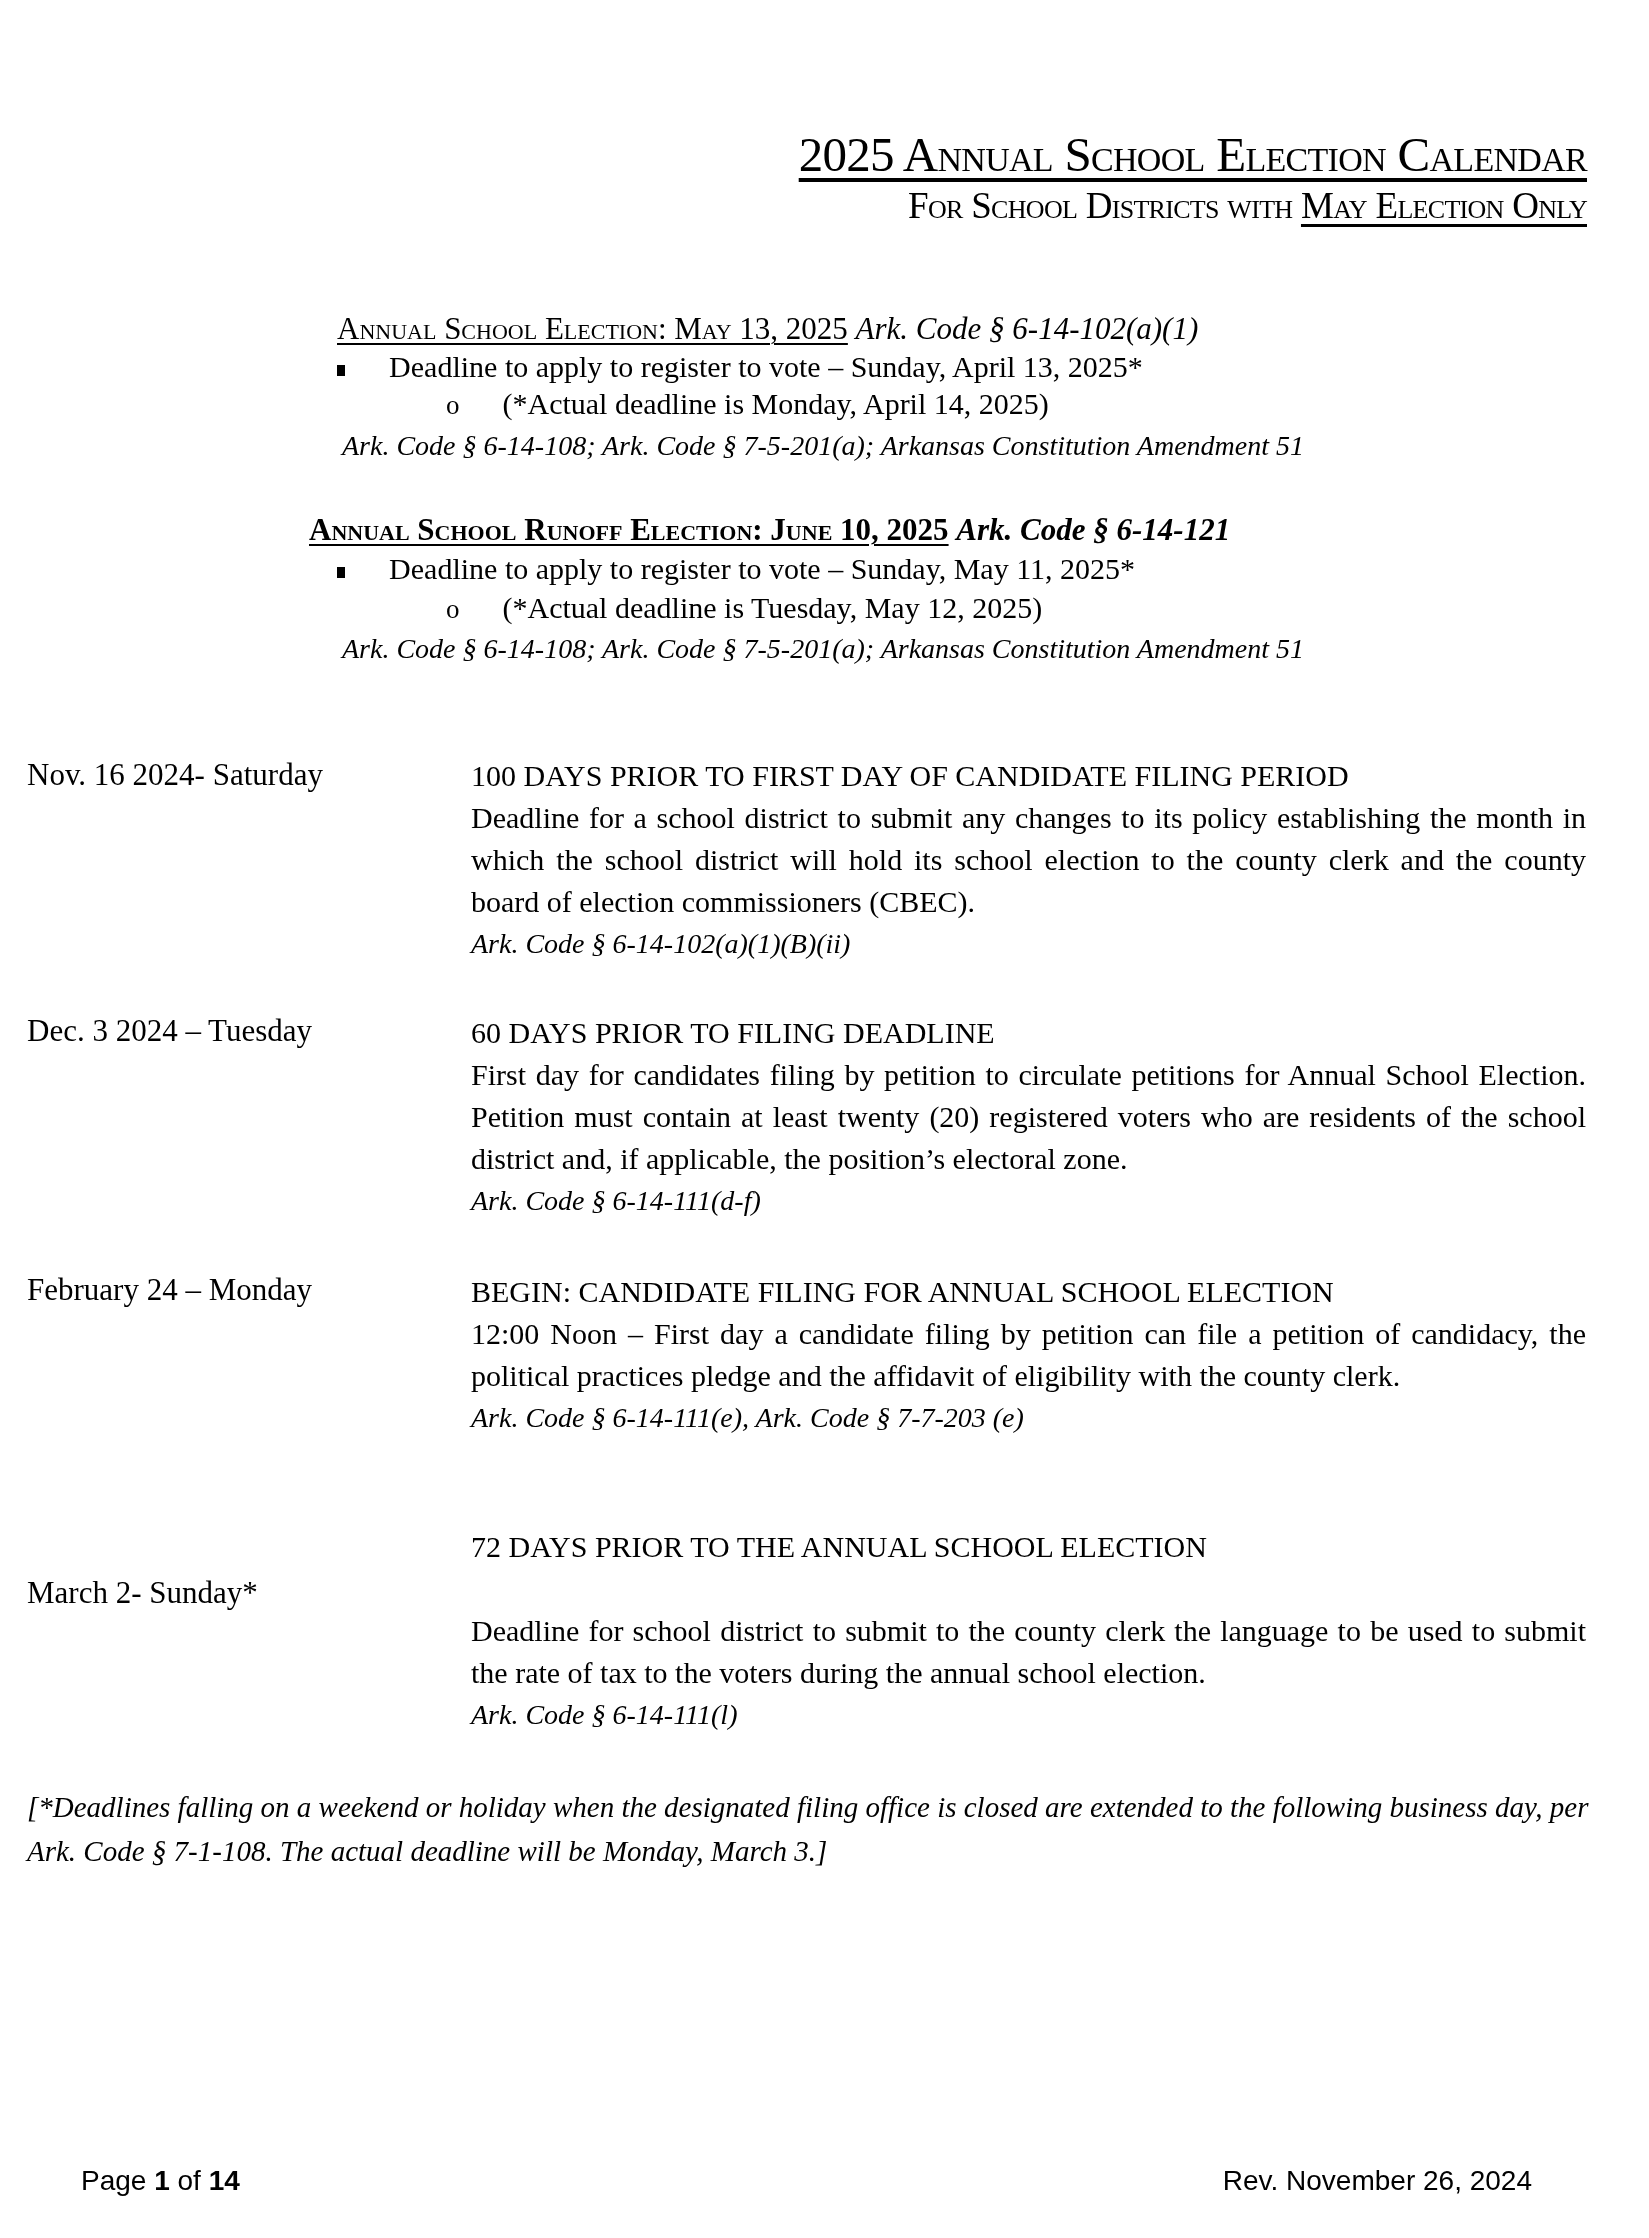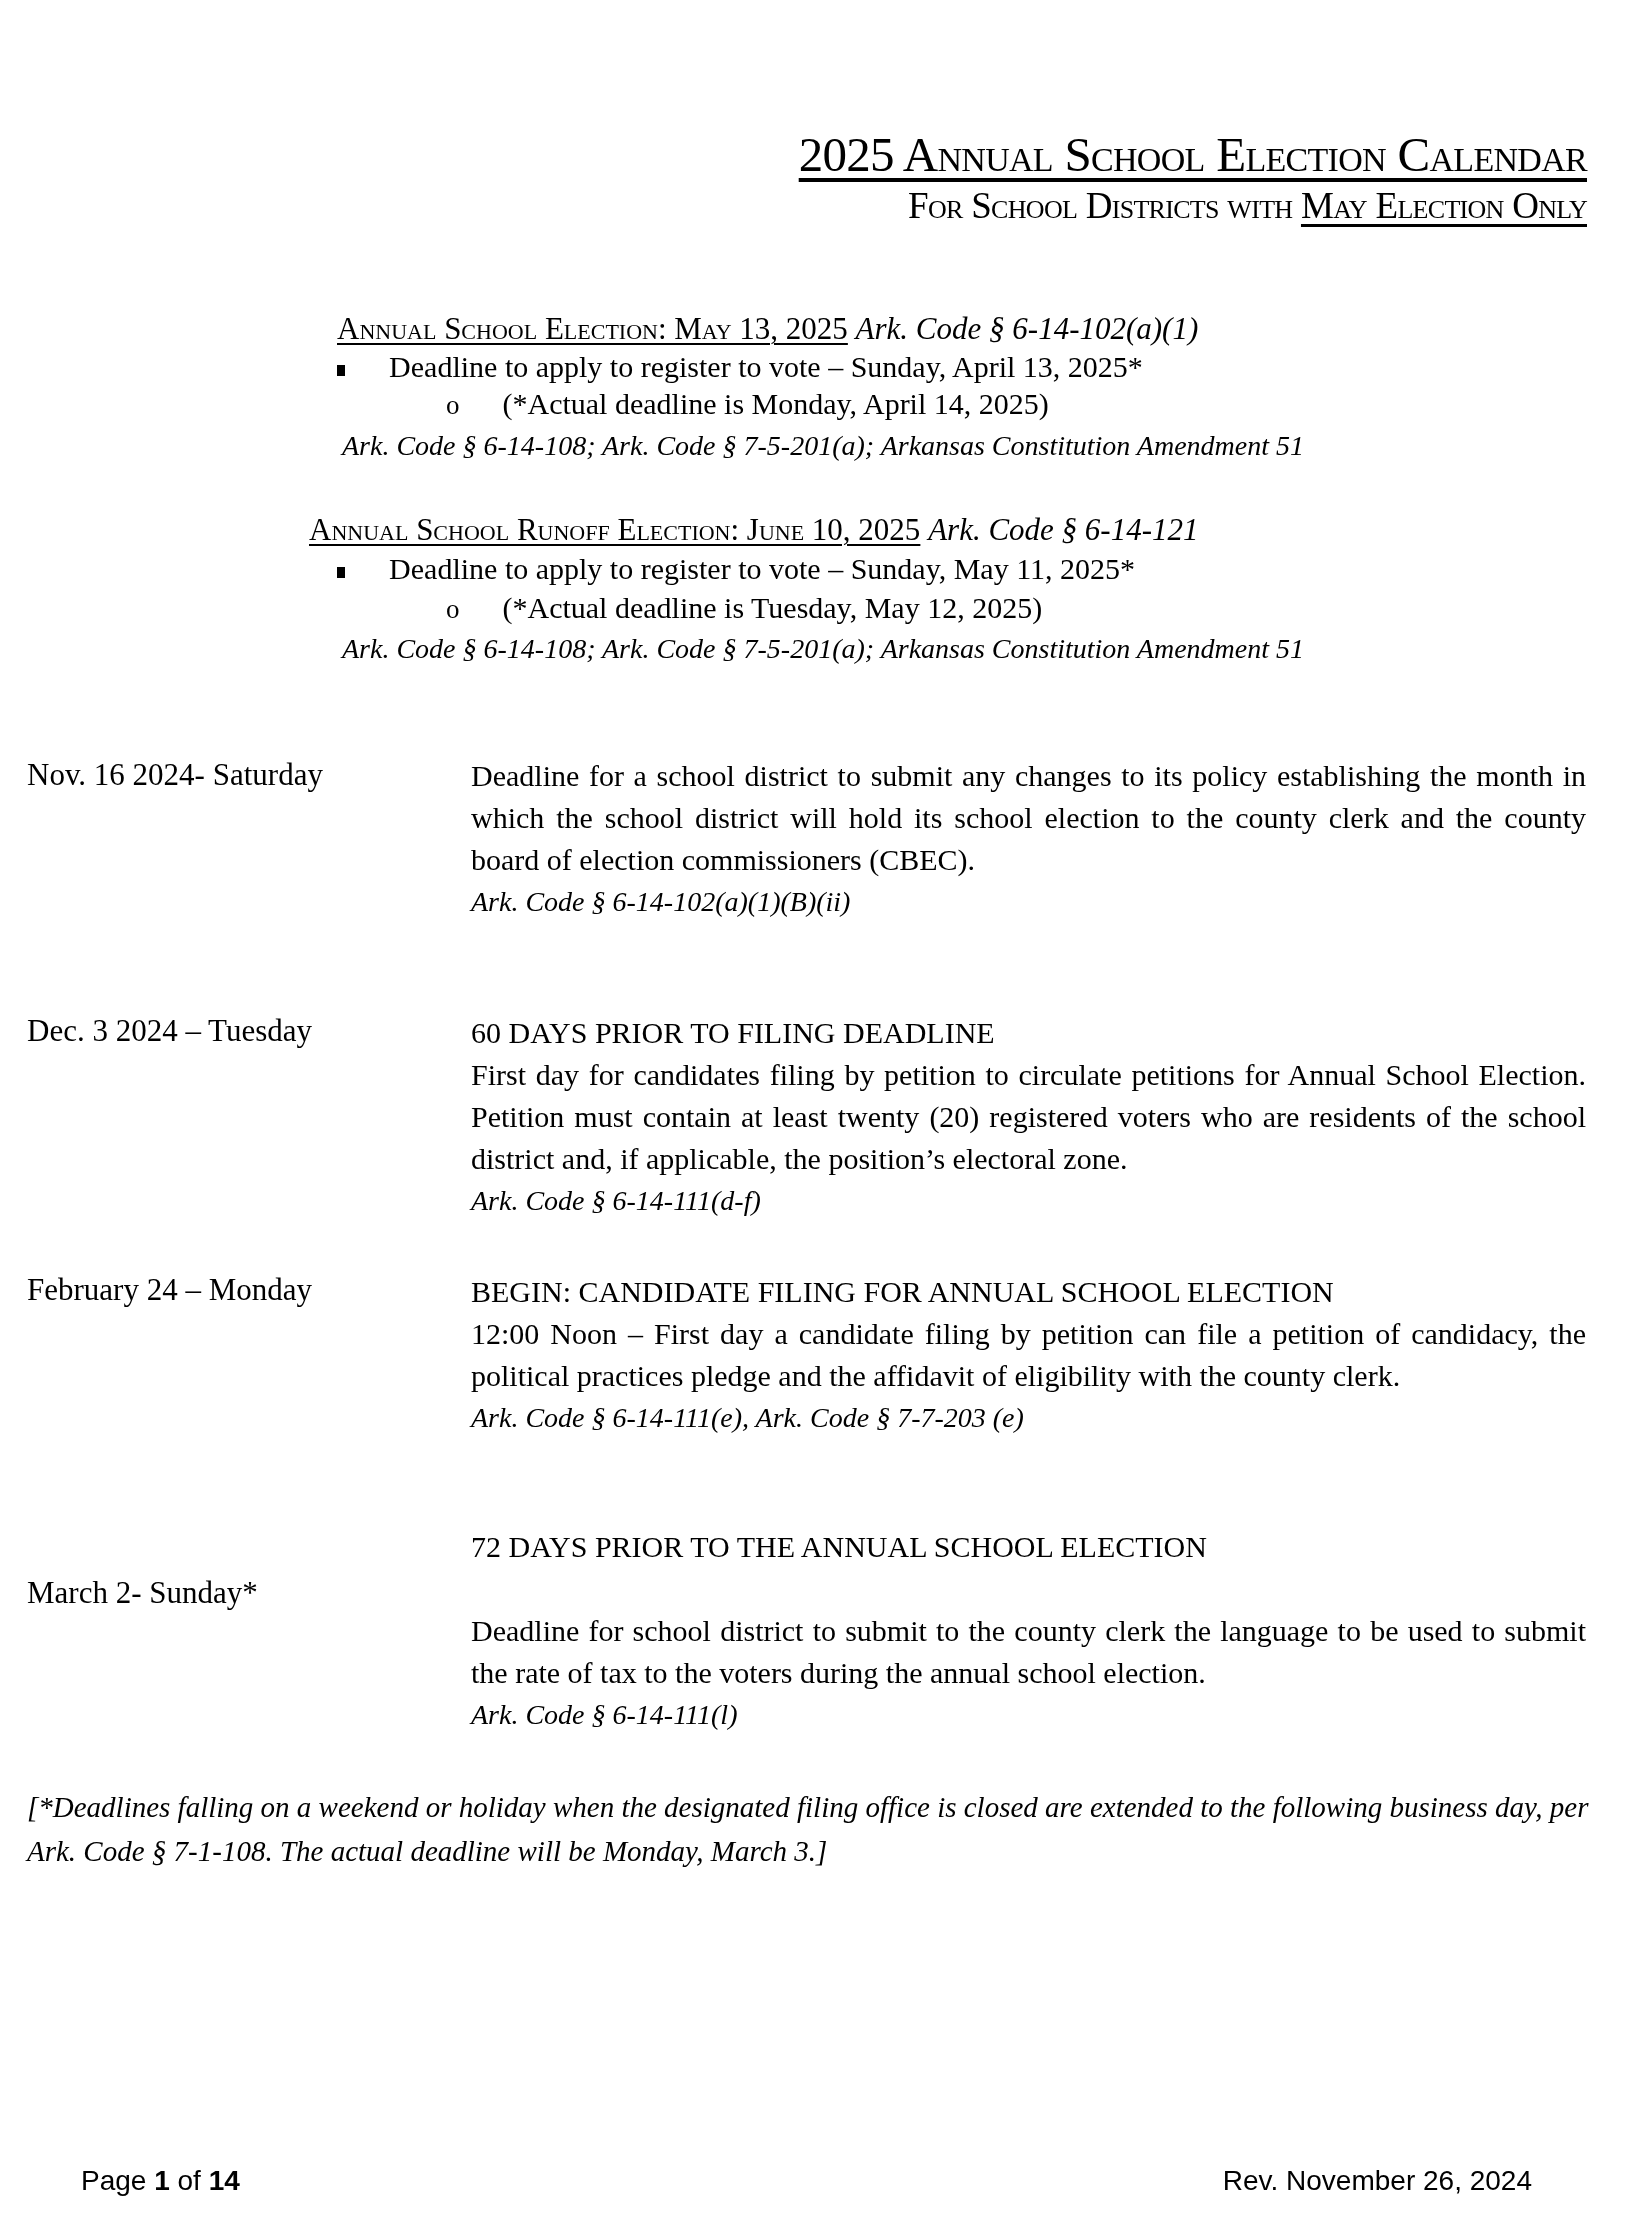--- a/index.html
+++ b/index.html
@@ -37,34 +37,35 @@
   <span class="cite">Ark. Code § 6-14-102(a)(1)</span>
 </div>
 <div class="abs line" style="left:337px; top:350px;">
   <span class="bullet-sq"></span><span>Deadline to apply to register to vote – Sunday, April 13, 2025*</span>
 </div>
 <div class="abs line" style="left:446px; top:387px;">
   <span class="bullet-o">o</span><span>(*Actual deadline is Monday, April 14, 2025)</span>
 </div>
 <div class="abs cite-line" style="left:342px; top:430px;">Ark. Code § 6-14-108; Ark. Code § 7-5-201(a); Arkansas Constitution Amendment 51</div>
 
-<div class="abs sect-head" style="left:309px; top:512px;">
+<div class="abs sect-head" style="left:309px; top:512px;font-weight:bold;">
   <span class="h">Annual School Runoff Election:  June 10, 2025</span>
   <span class="cite">Ark. Code § 6-14-121</span>
 </div>
 <div class="abs line" style="left:337px; top:552px;">
   <span class="bullet-sq"></span><span>Deadline to apply to register to vote – Sunday, May 11, 2025*</span>
 </div>
 <div class="abs line" style="left:446px; top:591px;">
   <span class="bullet-o">o</span><span>(*Actual deadline is Tuesday, May 12, 2025)</span>
 </div>
 <div class="abs cite-line" style="left:342px; top:633px;">Ark. Code § 6-14-108; Ark. Code § 7-5-201(a); Arkansas Constitution Amendment 51</div>
 
 <div class="abs date" style="top:757px;">Nov. 16 2024- Saturday</div>
 <div class="abs entry" style="top:755px;">
+  <div class="head">100 DAYS PRIOR TO FIRST DAY OF CANDIDATE FILING PERIOD</div>
   <div class="body">Deadline for a school district to submit any changes to its policy establishing the month in which the school district will hold its school election to the county clerk and the county board of election commissioners (CBEC).</div>
   <div class="cite">Ark. Code § 6-14-102(a)(1)(B)(ii)</div>
 </div>
 
 <div class="abs date" style="top:1013px;">Dec. 3 2024 – Tuesday</div>
 <div class="abs entry" style="top:1012px;">
   <div class="head">60 DAYS PRIOR TO FILING DEADLINE</div>
   <div class="body">First day for candidates filing by petition to circulate petitions for Annual School Election. Petition must contain at least twenty (20) registered voters who are residents of the school district and, if applicable, the position’s electoral zone.</div>
   <div class="cite">Ark. Code § 6-14-111(d-f)</div>
 </div>

